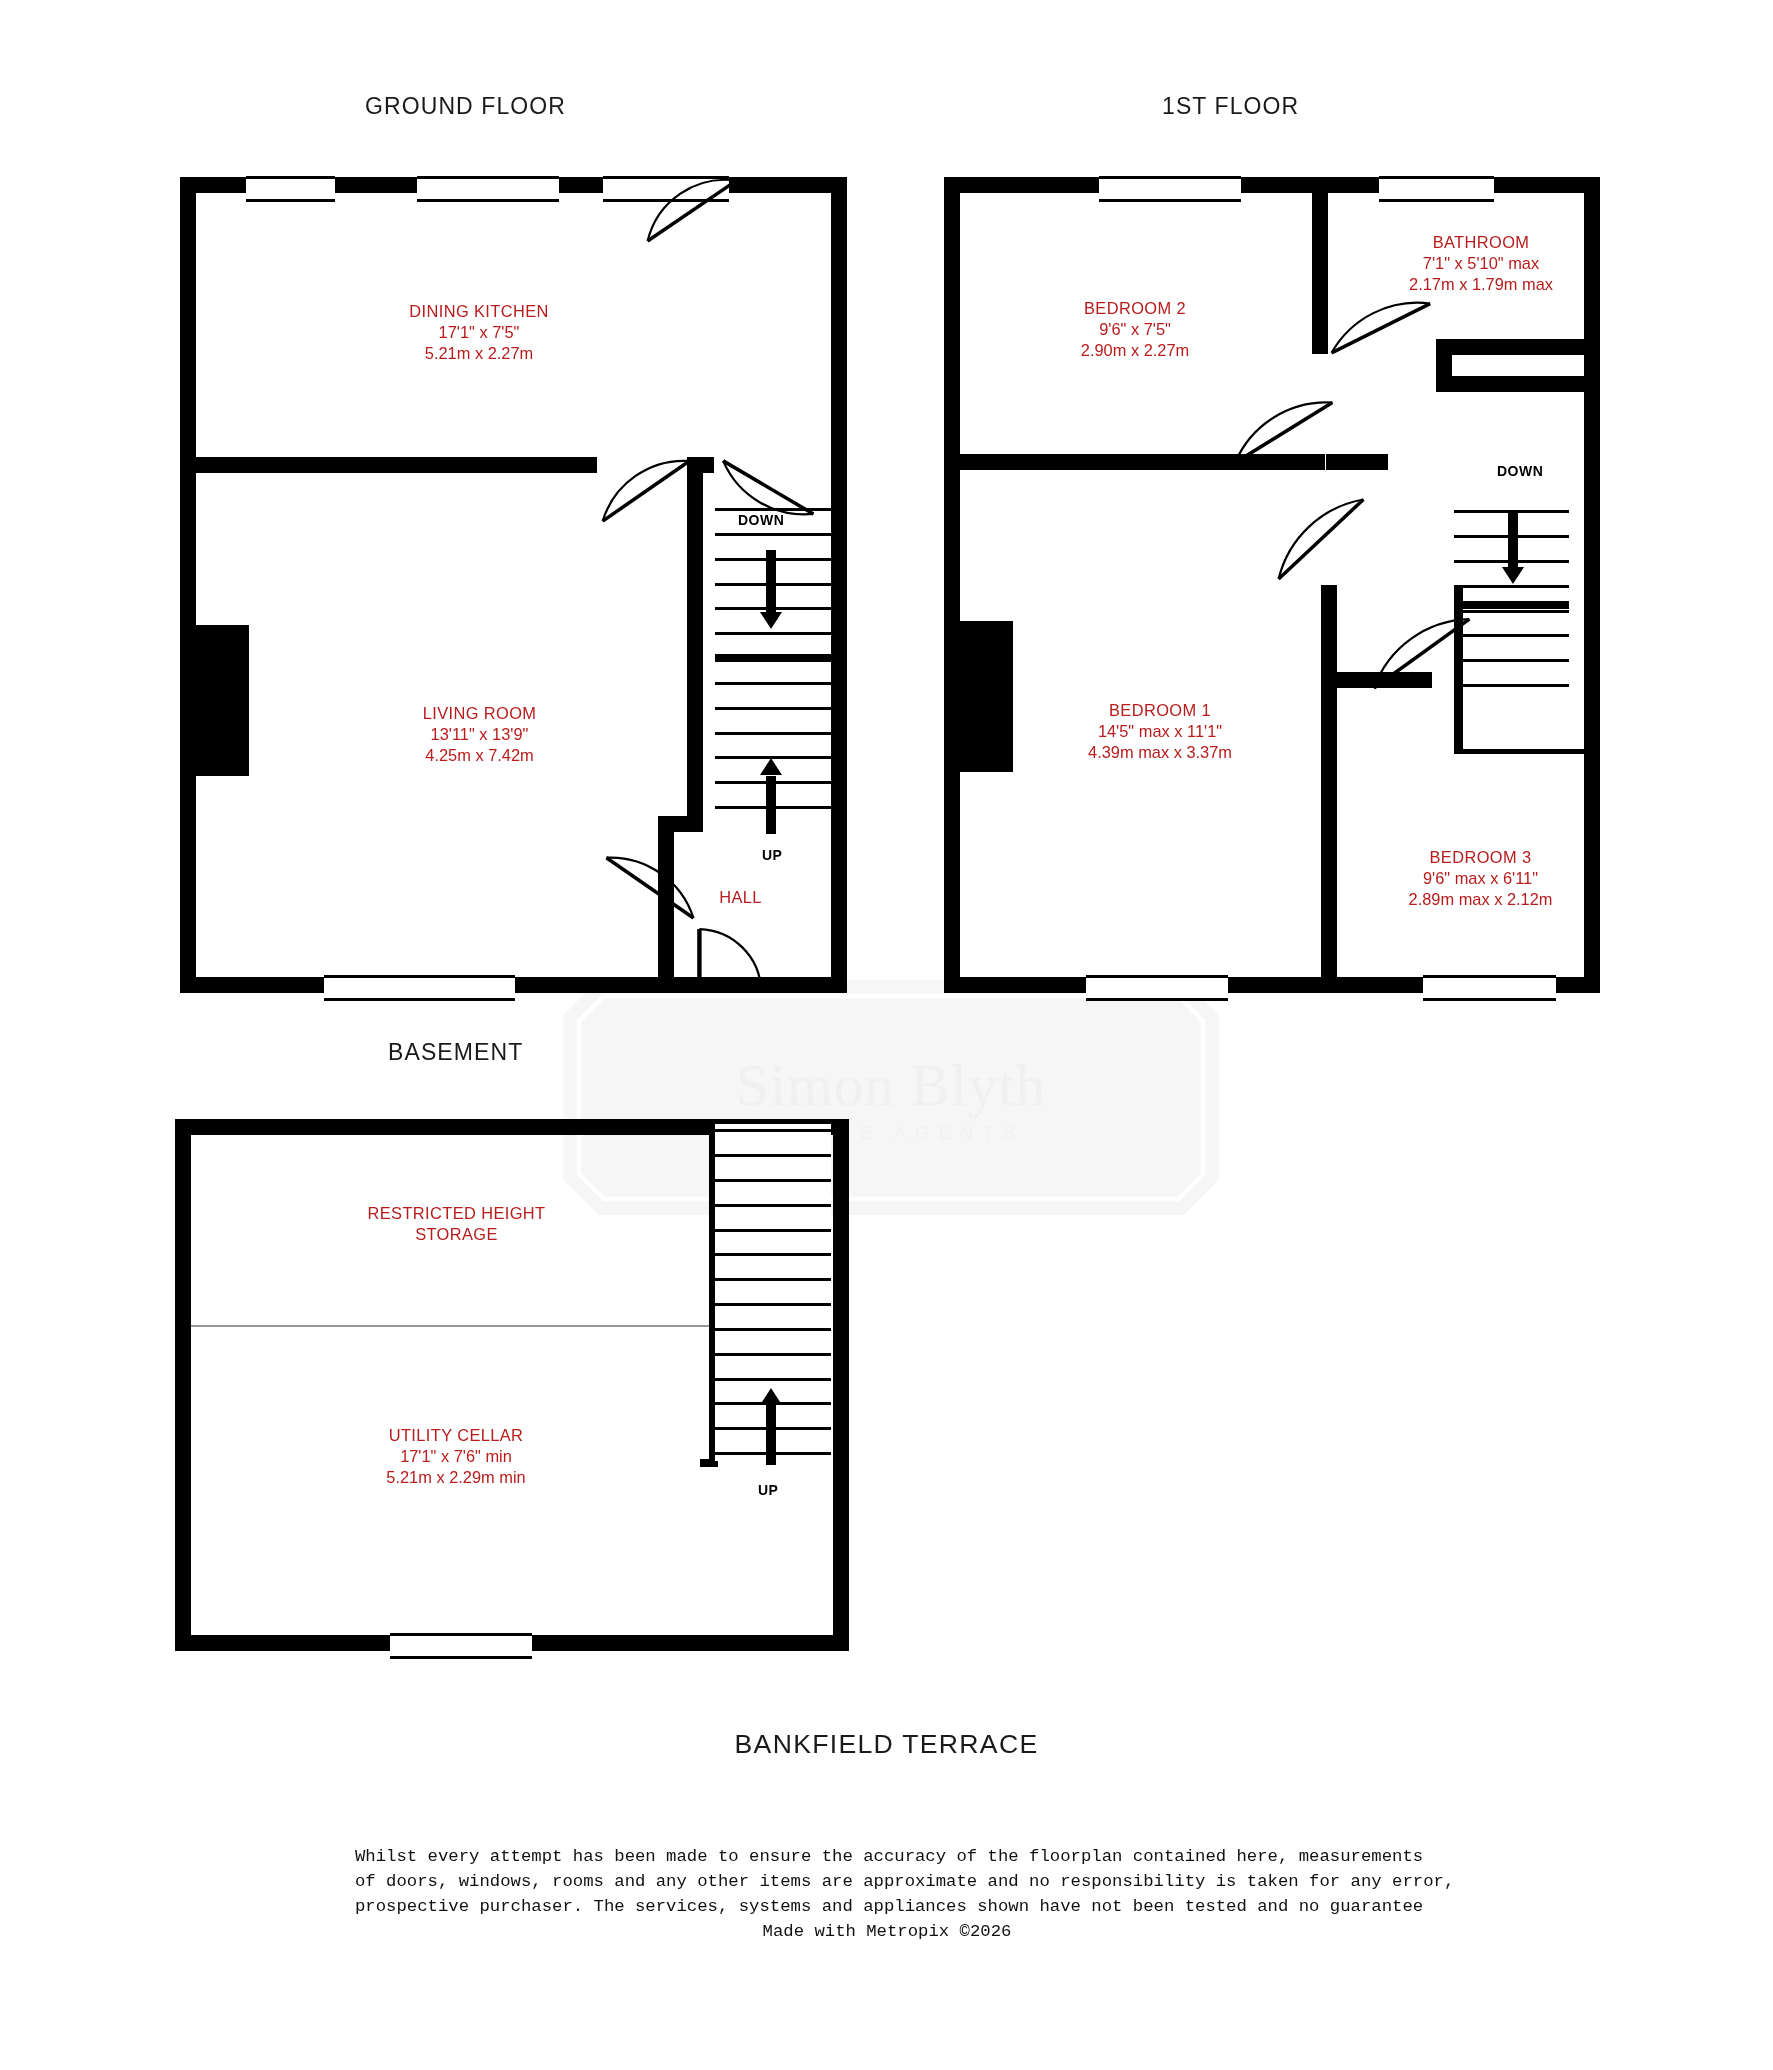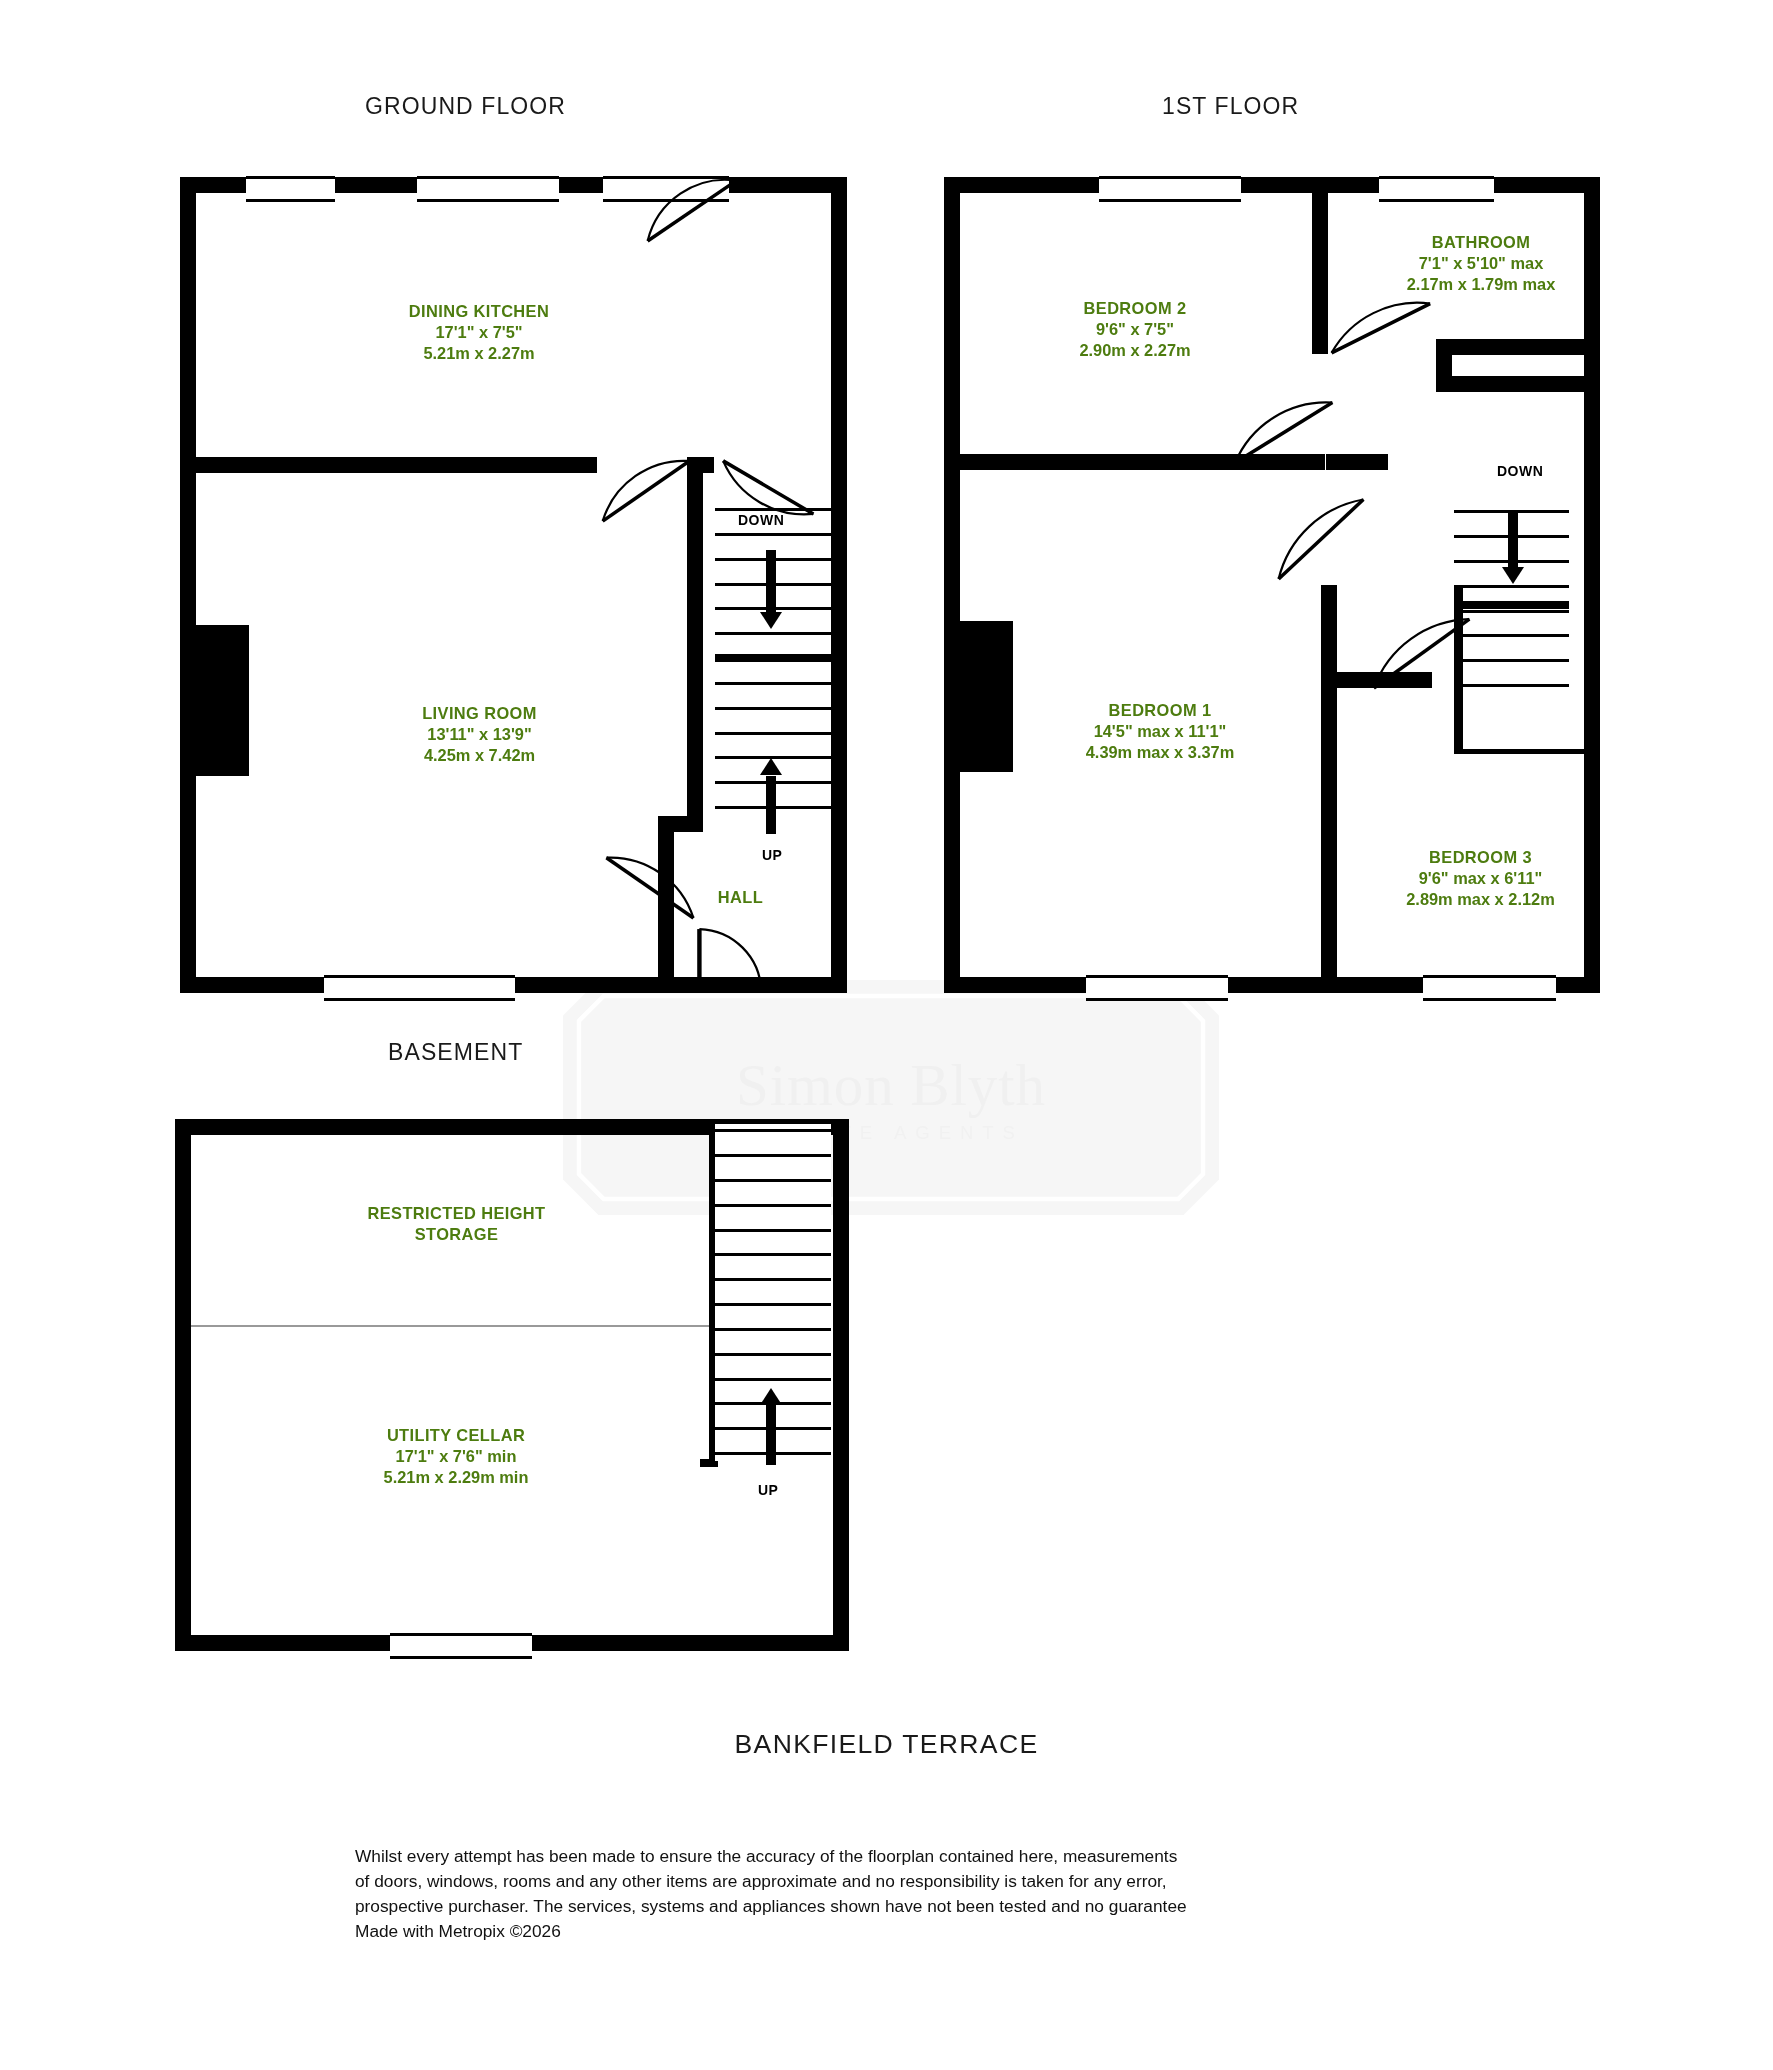--- a/index.html
+++ b/index.html
@@ -32,24 +32,24 @@
     white-space: nowrap;
   }
   .wall {
     position: absolute;
     background: #000000;
   }
   .label {
     position: absolute;
     text-align: center;
     font-size: 16.4px;
-    font-weight: bold;
+    font-weight: normal;
     line-height: 1.28;
     white-space: nowrap;
-    color: #4d7c0f;
+    color: #b91c1c;
   }
   .label .nm { display:block; letter-spacing: 0.4px; }
   .label .d1 { display:block; }
   .label .d2 { display:block; }
   .small-cap {
     position: absolute;
     font-size: 14px;
     font-weight: bold;
     letter-spacing: 0.5px;
     color: #000;
@@ -129,24 +129,25 @@
     text-align: center;
     font-size: 26.6px;
     letter-spacing: 1.3px;
     color: #1a1a1a;
   }
   .disclaimer {
     position: absolute;
     width: 1064px;
     left: 355px;
     top: 1844px;
-    text-align: left;
+    text-align: center;
     font-size: 17.3px;
     line-height: 1.45;
     color: #111;
+    font-family: Liberation Mono, monospace;
   }
   .disclaimer div { white-space: nowrap; }
 </style>
 </head>
 <body>
 
 <div class="stage">
 
   <div class="watermark">
     <svg width="656" height="235" viewBox="0 0 740 265">

